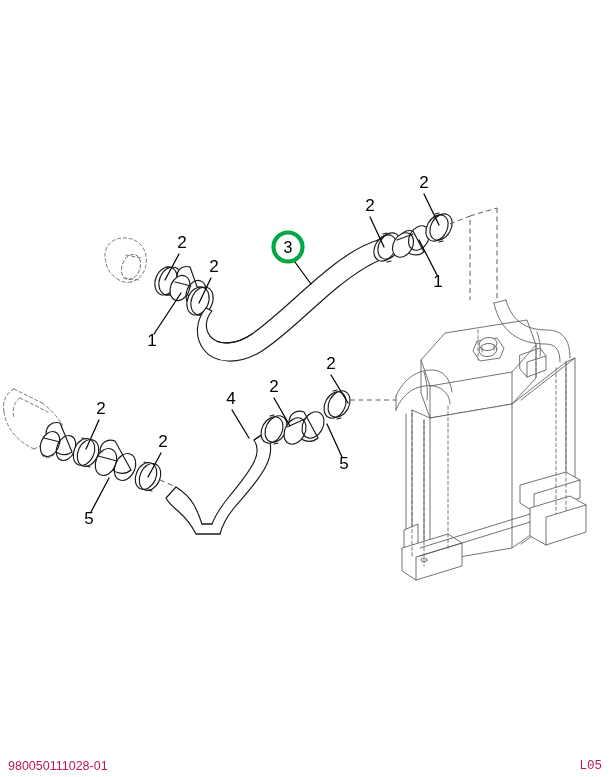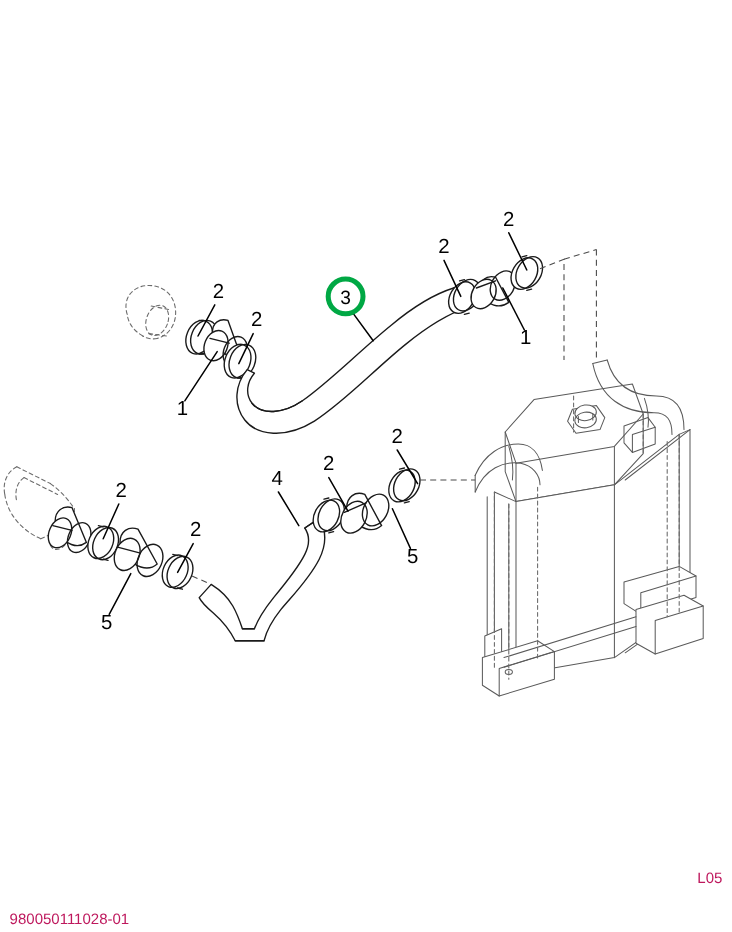--- a/index.html
+++ b/index.html
@@ -95,21 +95,21 @@
     text-anchor: middle;
   }
   .footer-text {
     position: absolute;
     font-family: "Liberation Sans", sans-serif;
     font-size: 12.5px;
     color: #be185d;
     white-space: nowrap;
   }
   #footer-left  { left: 8px;  top: 759px; }
-  #footer-right { right: 8px; top: 725px; }
+  #footer-right { right: 8px; top: 759px; font-family: Liberation Mono, monospace; }
 </style>
 </head>
 <body>
 
 <div id="diagram-root">
 
   <svg class="canvas" viewBox="0 0 610 777">
 
     <g>
 

